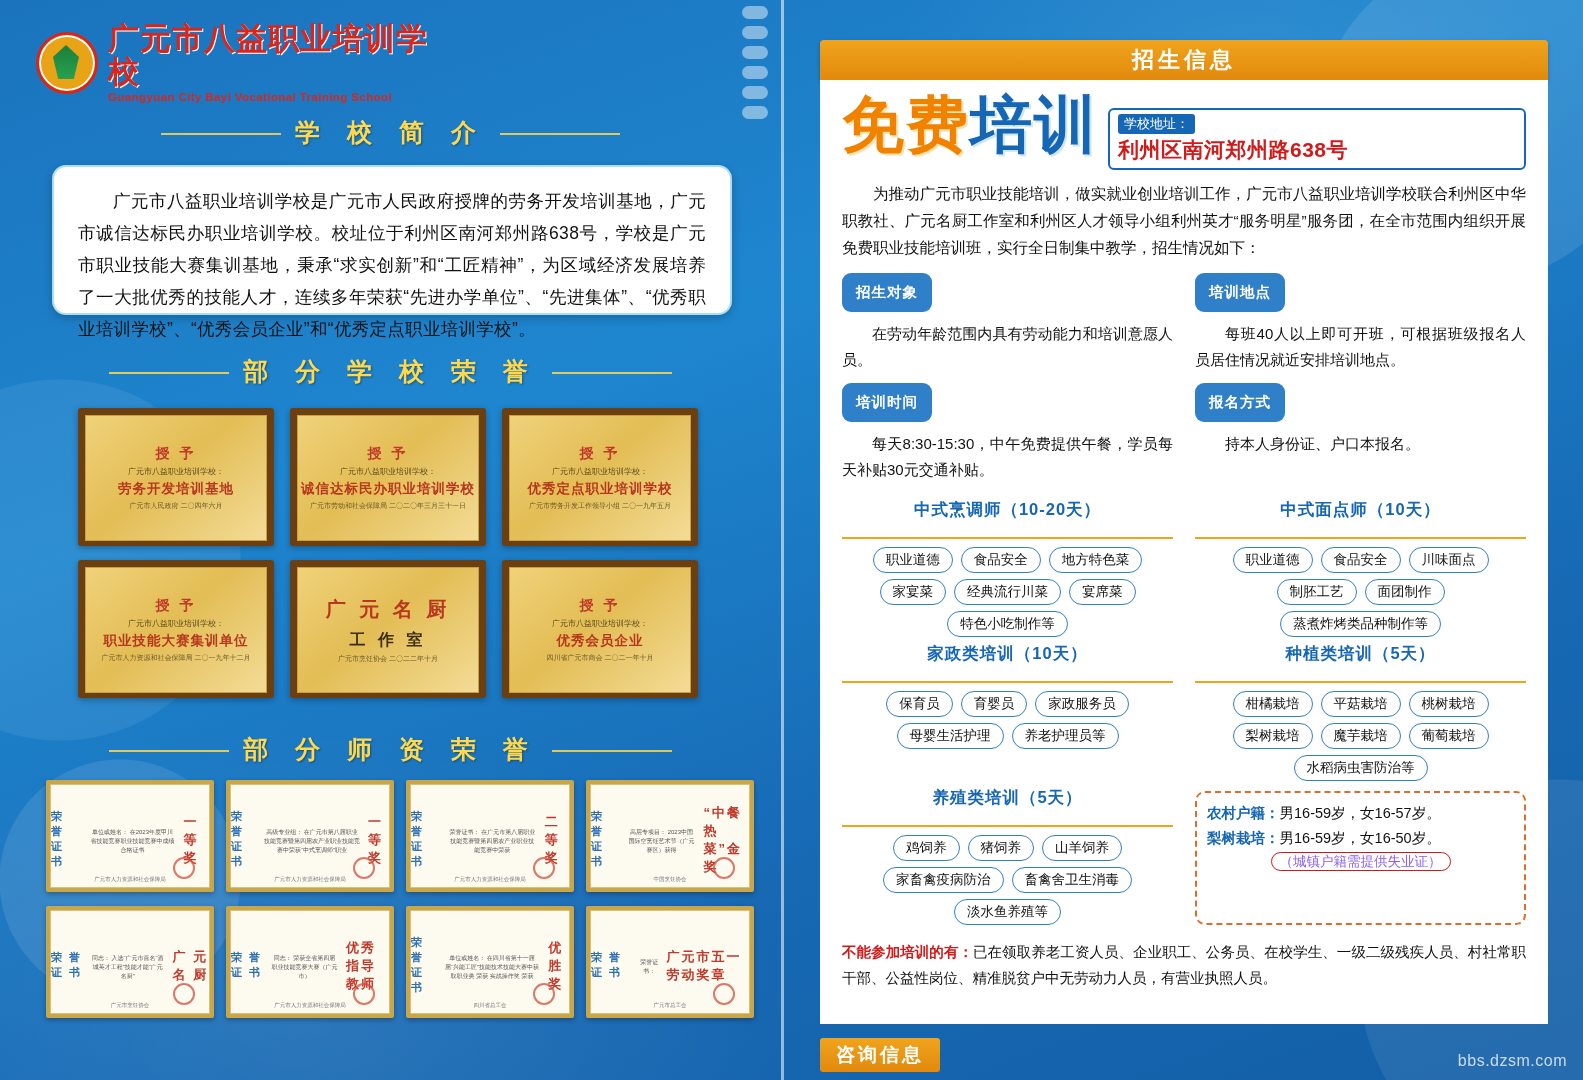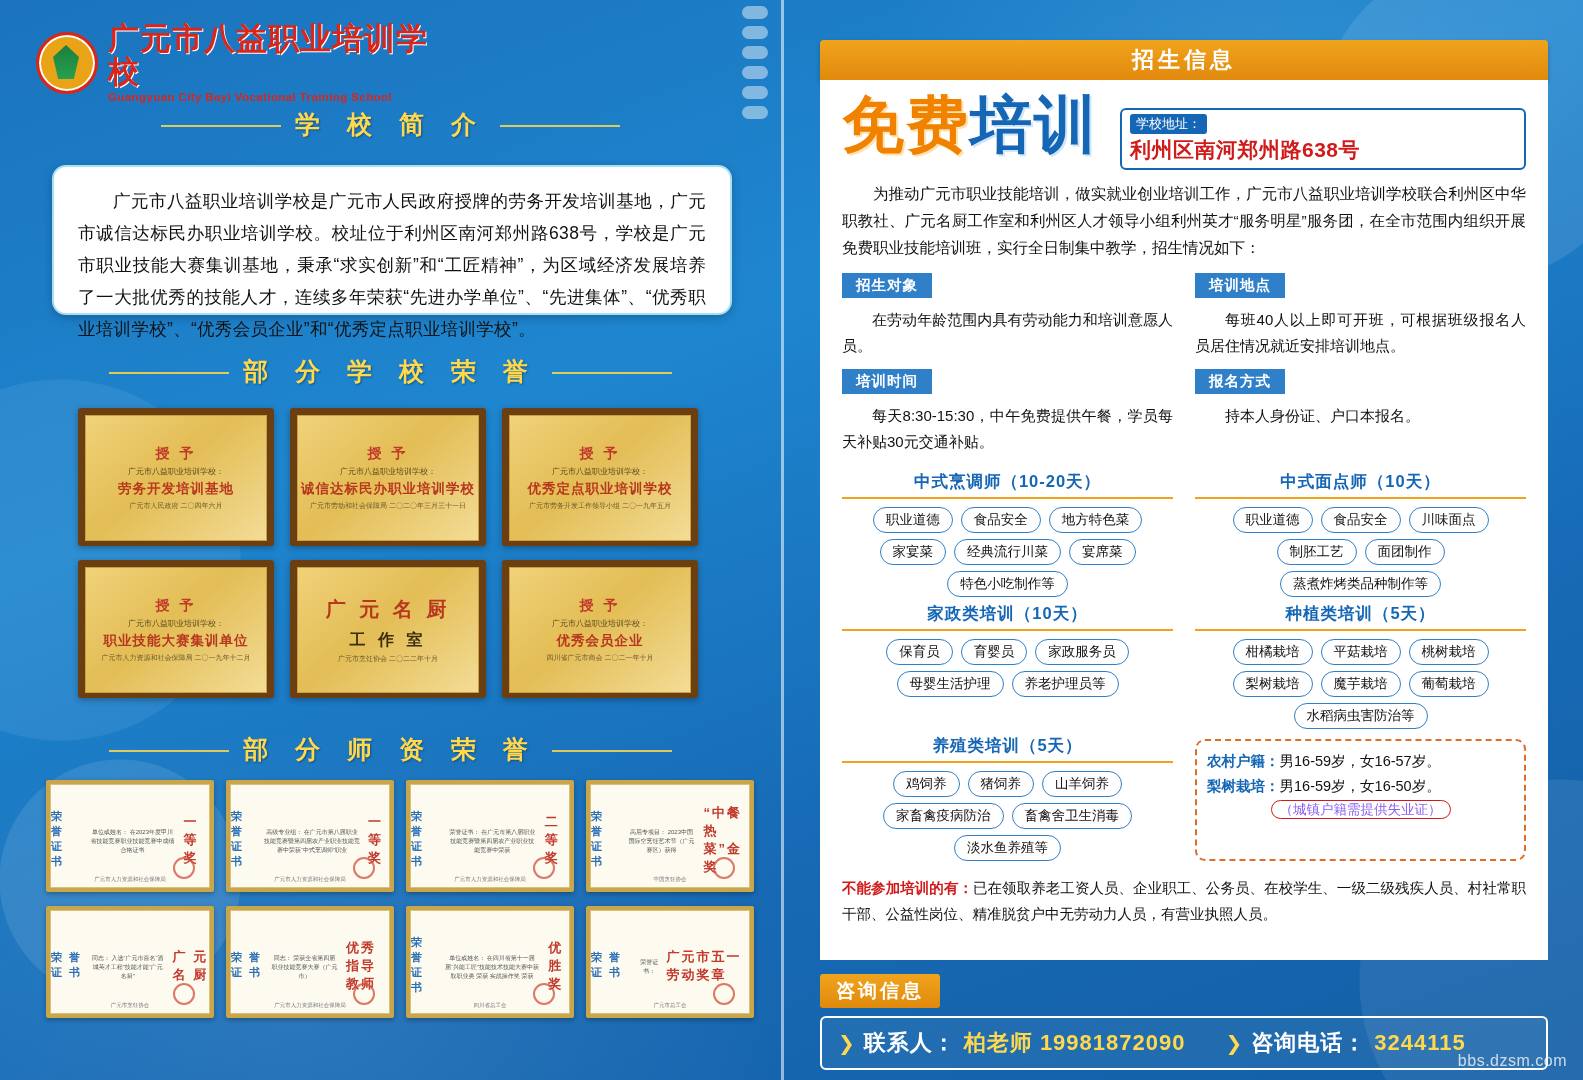--- a/index.html
+++ b/index.html
@@ -94,44 +94,44 @@
 
   
   .right{position:absolute;left:820px;top:40px;width:728px;}
   .r-head{
     background:linear-gradient(#f0a41c,#e1890d);height:40px;border-radius:4px 4px 0 0;
     display:flex;align-items:center;justify-content:center;color:#fff;font-size:22px;font-weight:bold;letter-spacing:4px;
     box-shadow:0 2px 4px rgba(0,0,0,.25);
   }
   .r-body{background:#fff;padding:14px 22px 18px;box-sizing:border-box;}
 
-  .free-row{display:flex;align-items:flex-start;gap:22px;margin-bottom:6px;}
+  .free-row{display:flex;align-items:flex-start;gap:10px;margin-bottom:6px;}
   .free-big{font-size:62px;font-weight:bold;line-height:1;letter-spacing:2px;white-space:nowrap;}
   .free-big .o{color:#f08200;text-shadow:2px 2px 0 #ffe2b0;}
   .free-big .b{color:#1566b5;text-shadow:2px 2px 0 #cfe6fb;}
   .free-right{flex:1;padding-top:6px;}
   .free-slogan{font-size:25px;font-weight:bold;color:#d11a1a;letter-spacing:1px;text-align:center;}
   .addr-box{
     margin-top:8px;border:2px solid #1566b5;border-radius:6px;padding:4px 8px;box-sizing:border-box;
   }
   .addr-label{display:inline-block;background:#1566b5;color:#fff;font-size:13px;padding:1px 6px;border-radius:3px;}
   .addr-val{font-size:21px;font-weight:bold;color:#d11a1a;letter-spacing:.5px;margin-top:2px;}
 
   .para{font-size:15.5px;line-height:27px;color:#111;text-indent:2em;text-align:justify;margin:10px 0 12px;}
 
   .two-col{display:grid;grid-template-columns:1fr 1fr;gap:0 22px;}
   .tag{
     display:inline-block;background:#2f7fc9;color:#fff;font-size:14.5px;font-weight:bold;
-    padding:3px 14px;border-radius:0;letter-spacing:1px;margin-bottom:5px;
+    padding:10px 14px;border-radius:9px;letter-spacing:1px;margin-bottom:5px;
   }
   .sub{font-size:15px;line-height:26px;color:#111;text-indent:2em;margin:4px 0 10px;text-align:justify;}
 
   .course-block{margin-top:6px;}
   .course-title{
-    text-align:center;font-size:16.5px;font-weight:bold;color:#1566b5;letter-spacing:1px;padding-bottom:4px;
+    text-align:center;font-size:16.5px;font-weight:bold;color:#1566b5;letter-spacing:1px;padding-bottom:16px;
     border-bottom:2px solid #f0a41c;margin-bottom:8px;
   }
   .pills{display:flex;flex-wrap:wrap;gap:6px 8px;justify-content:center;}
   .pill{
     border:1px solid #2f7fc9;border-radius:13px;padding:3px 12px;font-size:13.5px;color:#111;white-space:nowrap;background:#fff;
   }
   .age-box{
     border:2px dashed #e06c2a;border-radius:10px;padding:8px 10px;margin-top:10px;
   }
   .age-line{font-size:14.5px;line-height:25px;color:#111;}
@@ -174,21 +174,21 @@
 <div class="left">
 
   <div class="logo">
     <div class="logo-mark"></div>
     <div class="logo-txt">
       <div class="logo-cn">广元市八益职业培训学校</div>
       <div class="logo-en">Guangyuan City Bayi Vocational Training School</div>
     </div>
   </div>
 
-  <div class="sec-title" style="top:108px;">
+  <div class="sec-title" style="top:116px;">
     <span class="deco-l"></span><span>学 校 简 介</span><span class="deco-r"></span>
   </div>
 
   <div class="intro-box">
     <p>广元市八益职业培训学校是广元市人民政府授牌的劳务开发培训基地，广元市诚信达标民办职业培训学校。校址位于利州区南河郑州路638号，学校是广元市职业技能大赛集训基地，秉承“求实创新”和“工匠精神”，为区域经济发展培养了一大批优秀的技能人才，连续多年荣获“先进办学单位”、“先进集体”、“优秀职业培训学校”、“优秀会员企业”和“优秀定点职业培训学校”。</p>
   </div>
 
   <div class="sec-title" style="top:355px;">
     <span class="deco-l"></span><span>部 分 学 校 荣 誉</span><span class="deco-r"></span>
   </div>

